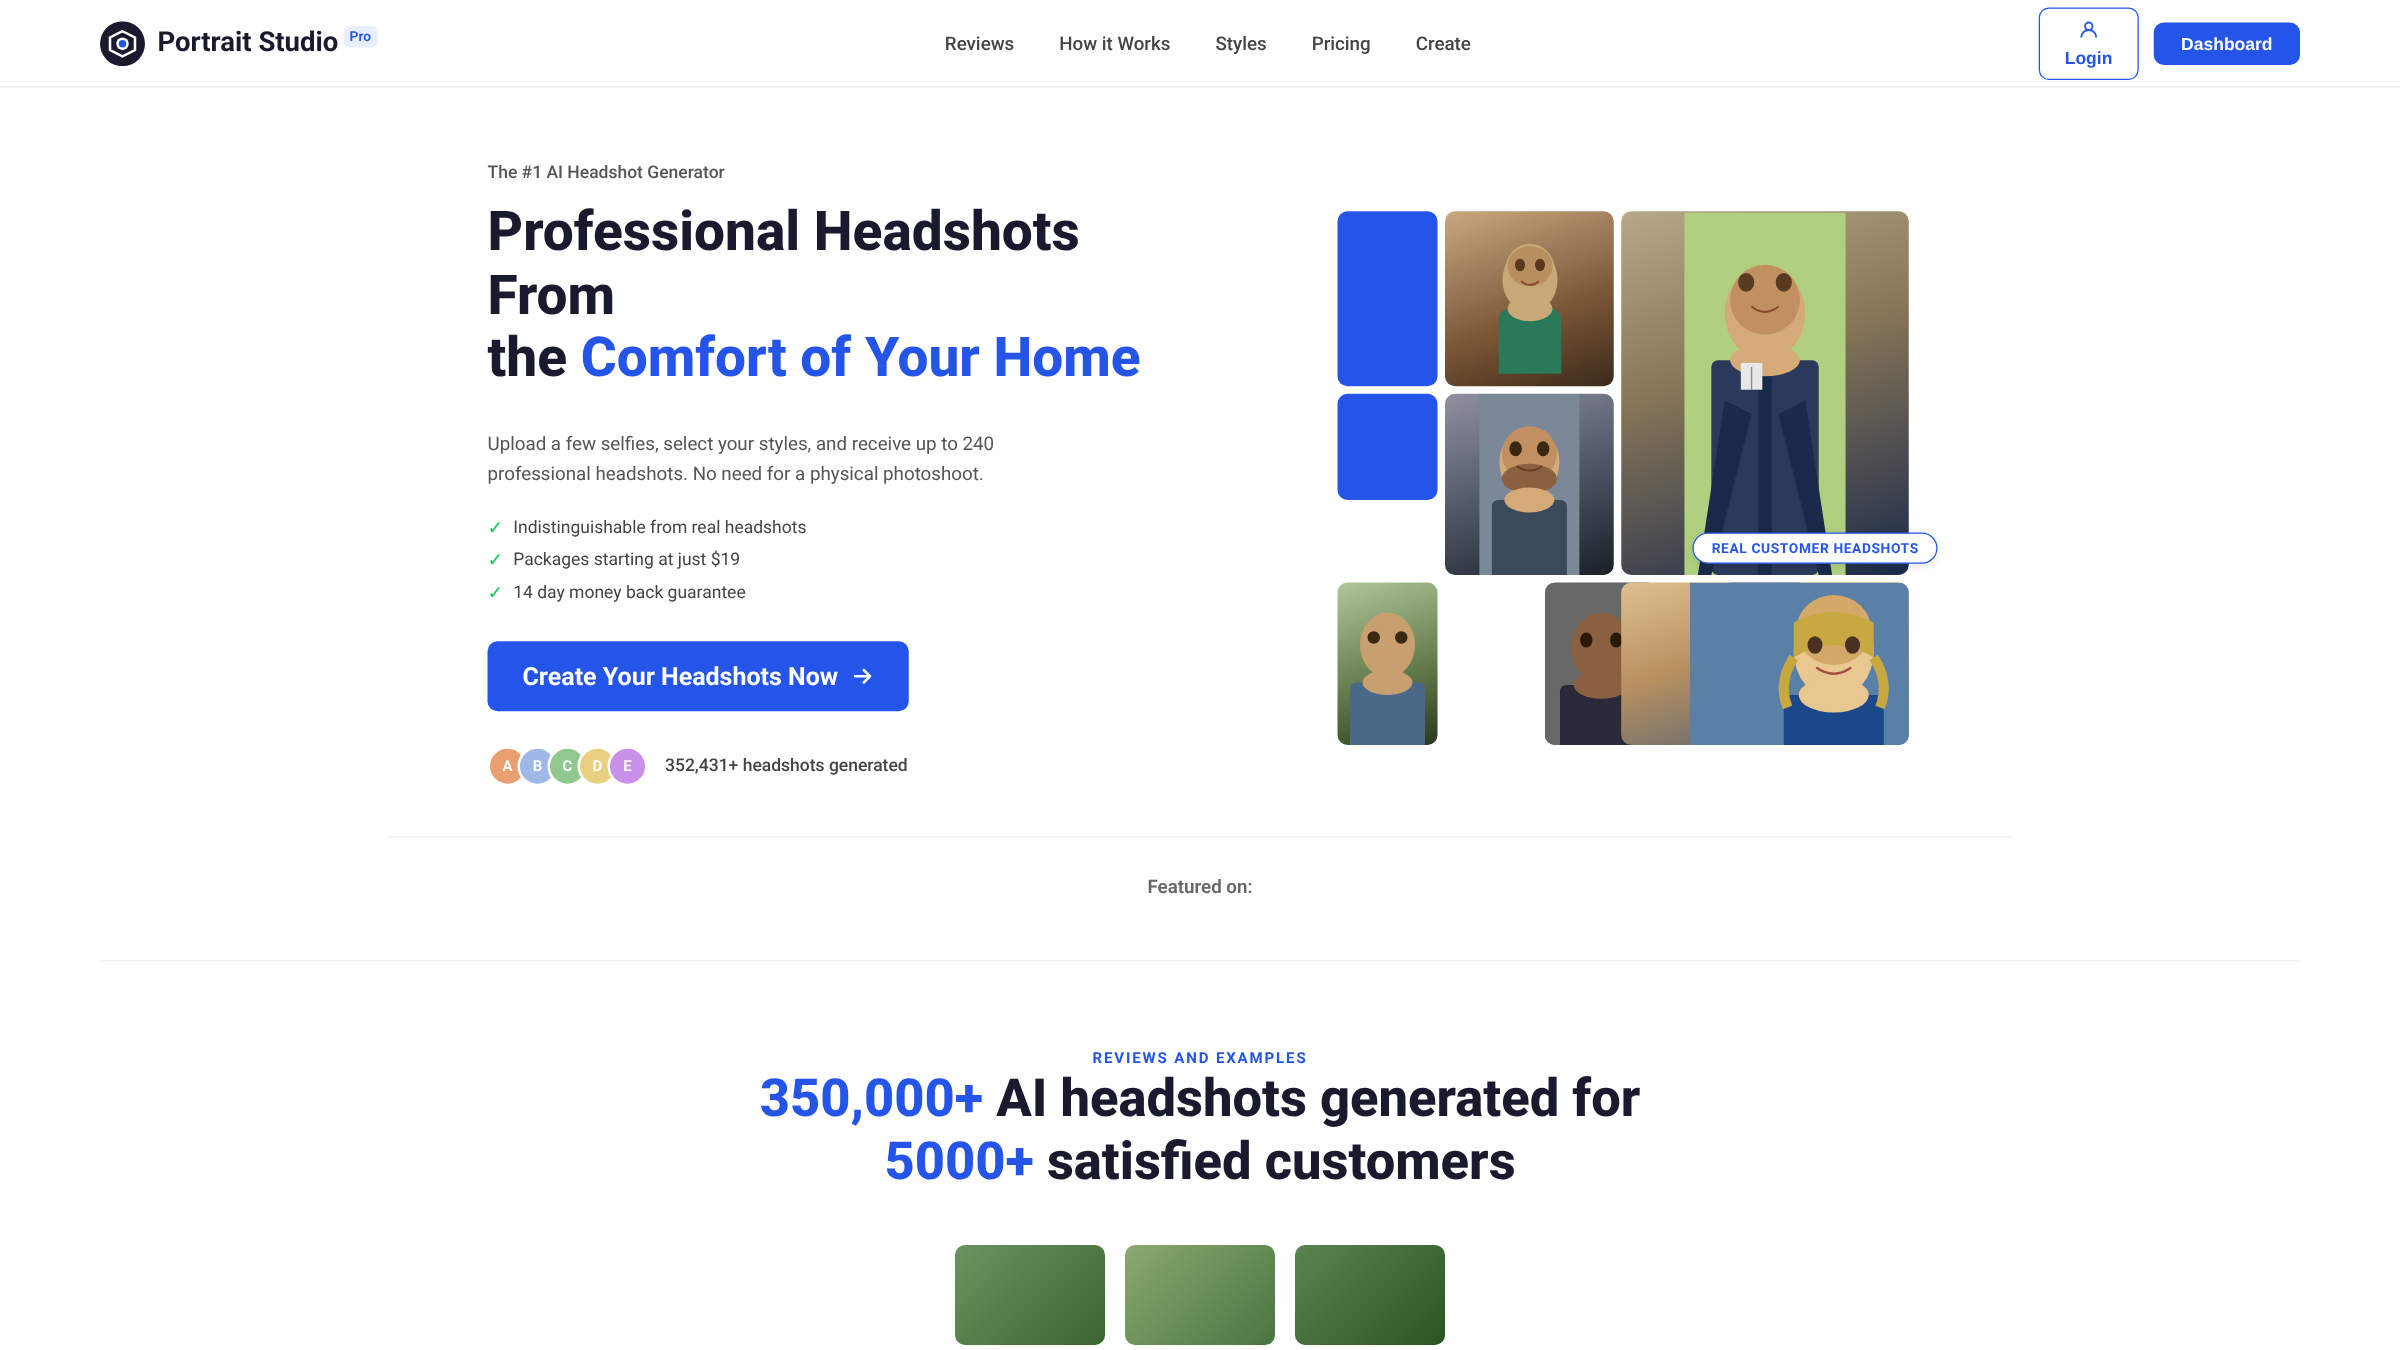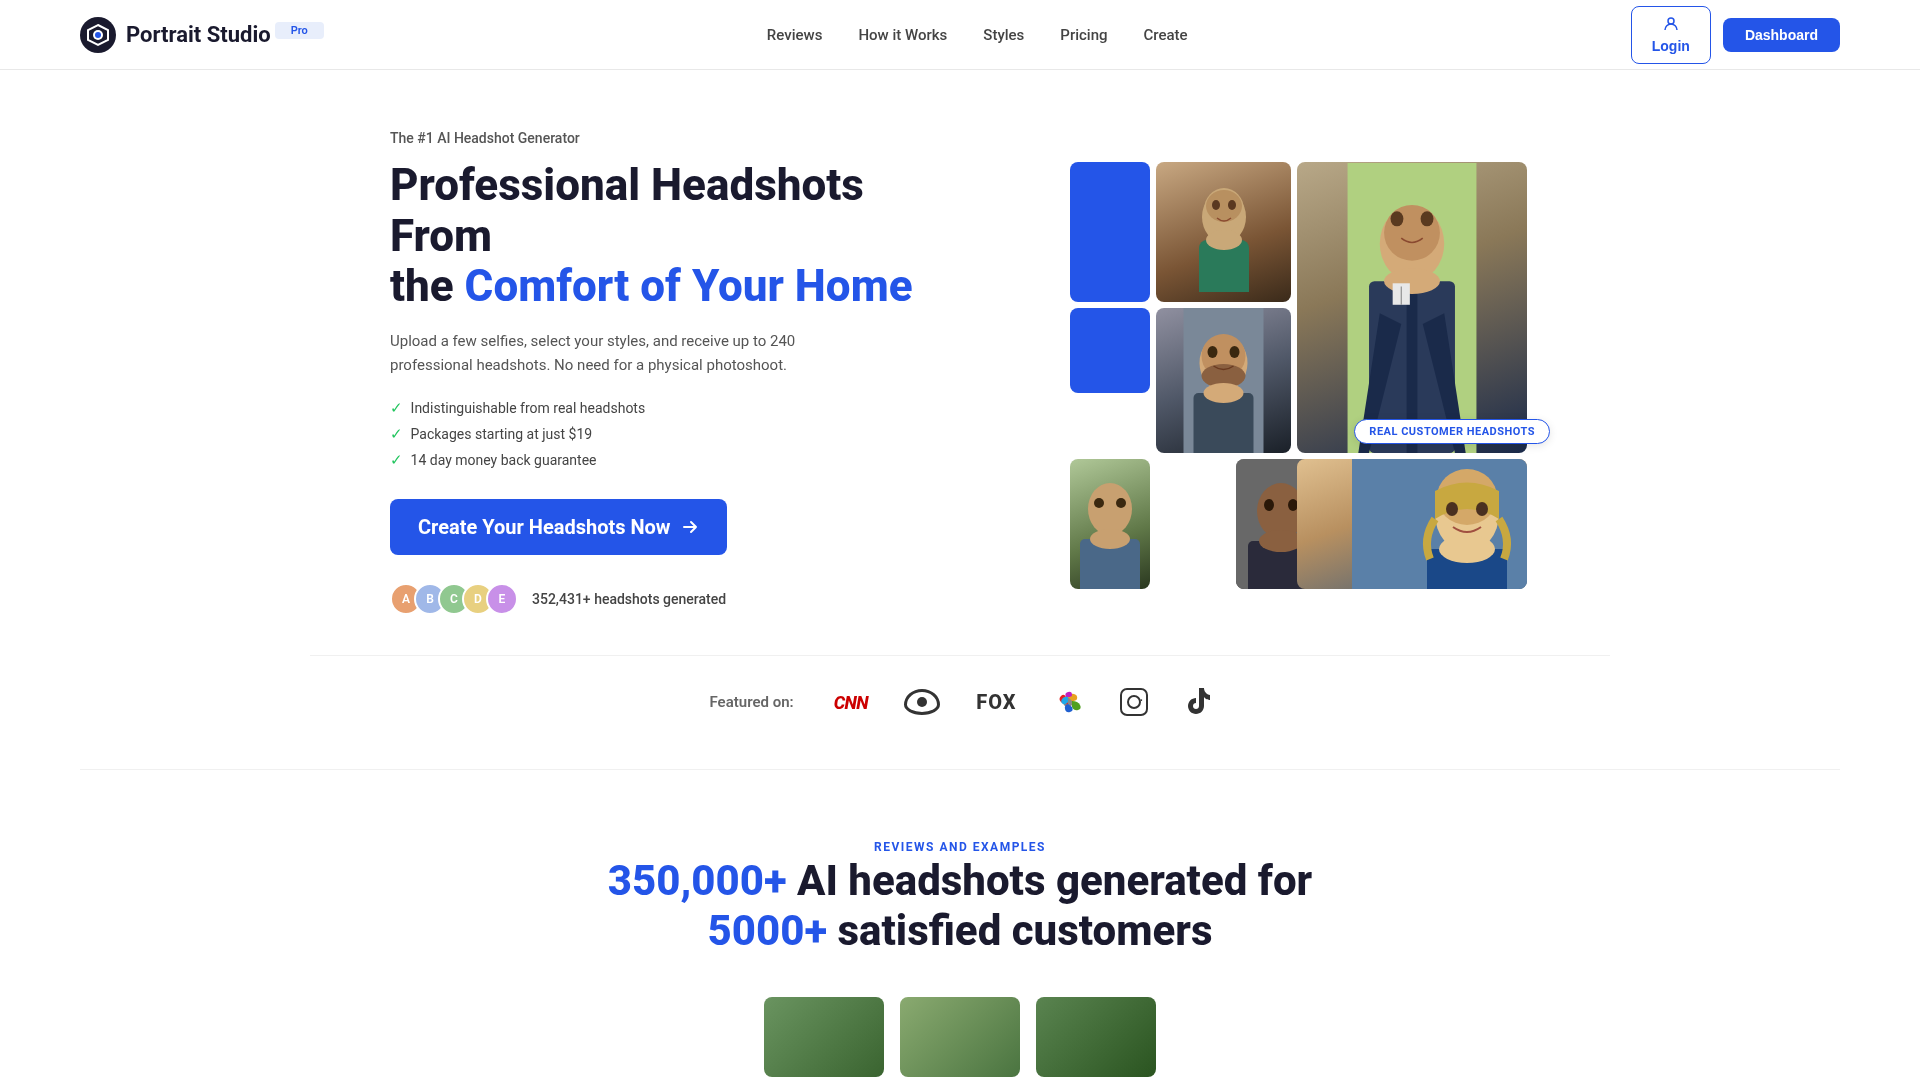--- a/index.html
+++ b/index.html
@@ -9,21 +9,21 @@
     .navbar {
       display: flex; align-items: center; justify-content: space-between;
       padding: 0 80px; height: 70px; border-bottom: 1px solid #e8e8e8;
       position: sticky; top: 0; background: #fff; z-index: 100;
     }
     .logo-area { display: flex; align-items: center; gap: 10px; }
     .logo-icon { width: 36px; height: 36px; }
     .logo-text { font-size: 22px; font-weight: 700; color: #1a1a2e; }
     .logo-text .pro-badge {
       font-size: 11px; font-weight: 600; color: #2455e8; background: #e8eefb;
-      padding: 2px 16px; border-radius: 4px; margin-left: 4px; vertical-align: super;
+      padding: 2px 5px; border-radius: 4px; margin-left: 4px; vertical-align: super;
     }
     .nav-links { display: flex; align-items: center; gap: 36px; }
     .nav-link { text-decoration: none; color: #444; font-size: 15px; font-weight: 500; }
     .nav-actions { display: flex; align-items: center; gap: 12px; }
     .btn-login {
       display: flex; align-items: center; gap: 6px;
       padding: 9px 20px; border: 1.5px solid #2455e8; border-radius: 8px;
       background: #fff; color: #2455e8; font-size: 14px; font-weight: 600; cursor: pointer; flex-direction: column;
     }
     .btn-dashboard {
@@ -31,21 +31,21 @@
       background: #2455e8; color: #fff; font-size: 14px; font-weight: 600; cursor: pointer;
     }
 
     
     .hero {
       display: flex; align-items: center; justify-content: space-between;
       padding: 60px 80px 40px 80px; max-width: 1300px; margin: 0 auto;
     }
     .hero-left { max-width: 580px; }
     .hero-tag { font-size: 14px; color: #555; margin-bottom: 14px; font-weight: 500; }
-    .hero-title { font-size: 44px; font-weight: 800; line-height: 1.15; color: #1a1a2e; margin-bottom: 17px; }
+    .hero-title { font-size: 44px; font-weight: 800; line-height: 1.15; color: #1a1a2e; margin-bottom: 31px; }
     .hero-title .blue { color: #2455e8; }
     .hero-desc { font-size: 15px; color: #555; line-height: 1.6; margin-bottom: 22px; max-width: 460px; }
     .hero-checks { list-style: none; margin-bottom: 30px; }
     .hero-checks li { display: flex; align-items: center; gap: 8px; font-size: 14px; color: #444; margin-bottom: 8px; }
     .check-icon { color: #22c55e; font-size: 15px; }
     .btn-cta {
       display: inline-flex; align-items: center; gap: 10px;
       padding: 16px 28px; background: #2455e8; color: #fff;
       border-radius: 8px; font-size: 20px; font-weight: 700; cursor: pointer; border: none;
       text-decoration: none; margin-bottom: 28px;
@@ -306,42 +306,20 @@
           </div>
         </div>
       </div>
       <div class="real-customer-badge" style="position:absolute; right:-20px; bottom:145px;">REAL CUSTOMER HEADSHOTS</div>
     </div>
   </div>
 </section>
 
 <div class="featured-section">
   <span class="featured-label">Featured on:</span>
-  <div class="featured-logos">
-    <span class="brand-logo cnn">CNN</span>
-    <div class="cbs-eye"></div>
-    <span class="brand-logo fox" style="font-size:20px; letter-spacing:1px;">FOX</span>
-    <div style="display:flex;align-items:center;gap:2px;">
-      <svg width="32" height="22" viewBox="0 0 32 22" xmlns="http://www.w3.org/2000/svg">
-        <ellipse cx="16" cy="11" rx="5" ry="5" fill="#888"></ellipse>
-        <path d="M16 6 Q18 2 22 3 Q26 4 25 8 Q24 10 20 10 Z" fill="#e8a020"></path>
-        <path d="M20 10 Q26 10 28 14 Q30 18 26 19 Q22 20 20 16 Z" fill="#50a020"></path>
-        <path d="M20 16 Q22 20 18 21 Q14 22 13 18 Q12 14 16 13 Z" fill="#2060d0"></path>
-        <path d="M16 13 Q12 14 9 11 Q6 8 9 5 Q12 2 14 6 Z" fill="#e82020"></path>
-        <path d="M14 6 Q12 2 16 1 Q20 0 20 4 Q20 6 16 6 Z" fill="#c020c0"></path>
-        <path d="M16 6 Q12 5 10 8 Q8 11 11 13 Q14 14 16 11 Z" fill="#20a8e8"></path>
-      </svg>
-    </div>
-    <div class="insta-icon"></div>
-    <div style="font-size:22px; color:#333;">
-      <svg width="26" height="28" viewBox="0 0 26 28" xmlns="http://www.w3.org/2000/svg">
-        <path d="M20 2 C20 2 20 8 26 9 L26 14 C26 14 22 14 20 11 L20 20 C20 24.4 16.4 28 12 28 C7.6 28 4 24.4 4 20 C4 15.6 7.6 12 12 12 L12 17 C10.3 17 9 18.3 9 20 C9 21.7 10.3 23 12 23 C13.7 23 15 21.7 15 20 L15 2 Z" fill="#333"></path>
-      </svg>
-    </div>
-  </div>
 </div>
 
 <hr class="section-divider">
 
 <section class="reviews-section">
   <p class="section-tag">REVIEWS AND EXAMPLES</p>
   <h2 class="reviews-title">
     <span class="blue">350,000+</span><span> AI headshots generated for</span><br>
     <span class="blue2">5000+</span><span> satisfied customers</span>
   </h2>

